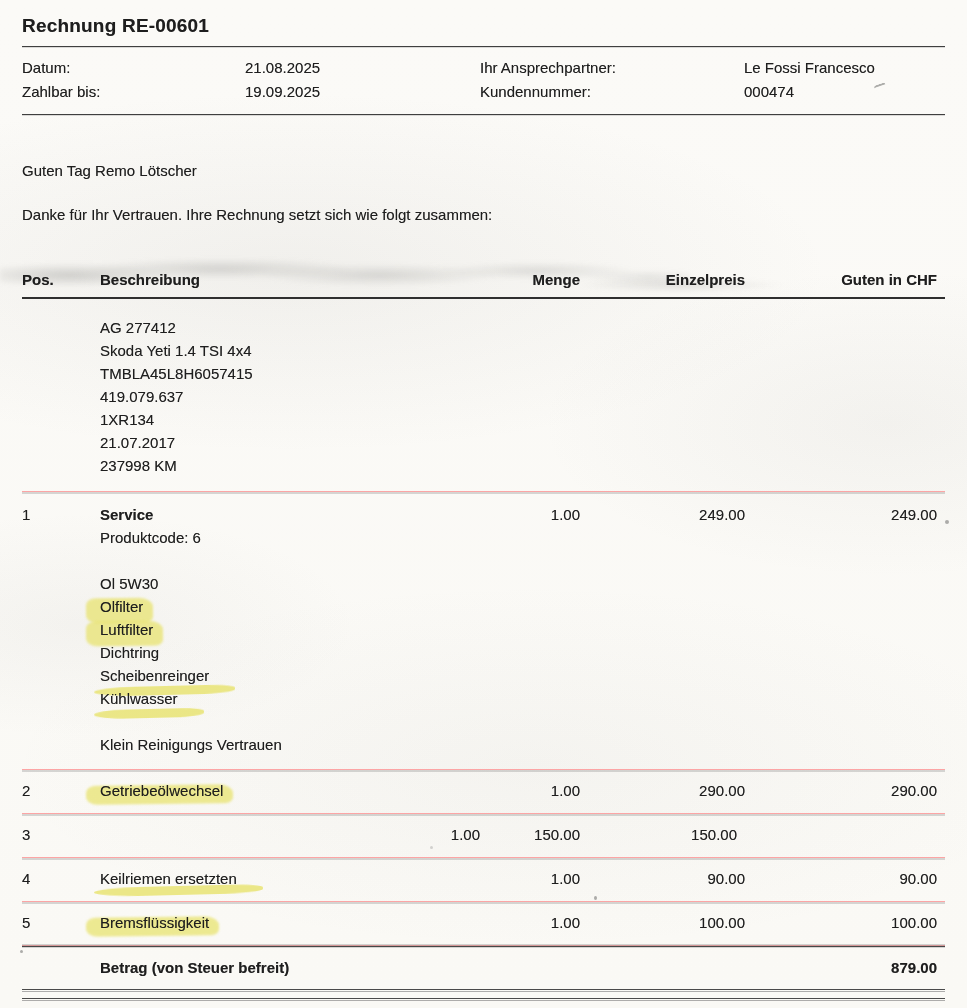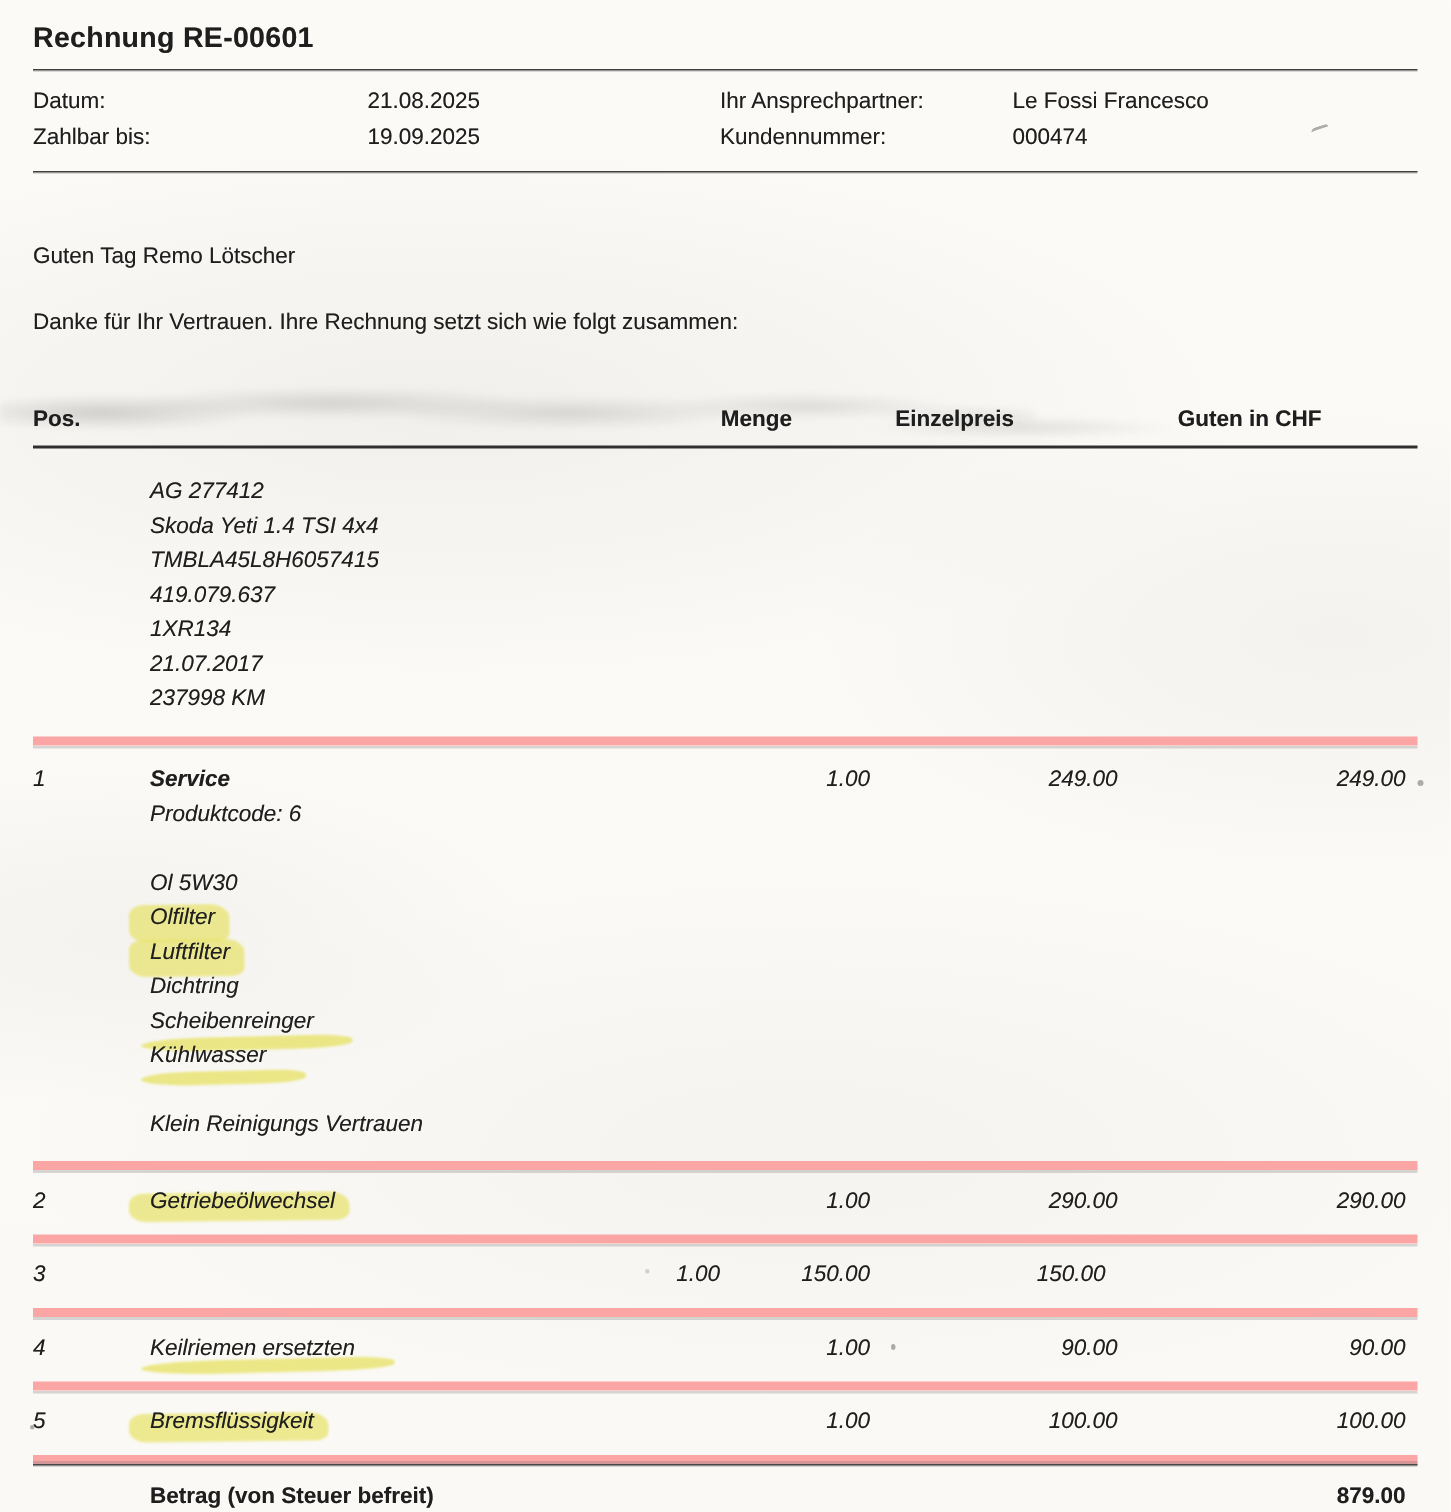--- a/index.html
+++ b/index.html
@@ -53,37 +53,37 @@
   .doc{position:absolute;left:22px;top:0;width:923px;}
   .title{font-size:19px;font-weight:700;letter-spacing:.2px;padding-top:15px;}
   .rule{height:1px;background:#3f3f3f;box-shadow:0 1px 0 rgba(120,120,120,0.25);}
   .rule.title-rule{margin-top:9px;}
   .meta{position:relative;padding:9px 0 10px 0;}
   .meta-grid{position:relative;height:48px;}
   .meta-cell{position:absolute;line-height:24px;white-space:nowrap;}
   .m-l-label{left:0;}
   .m-l-value{left:223px;}
   .m-r-label{left:458px;}
-  .m-r-value{left:653px;}
+  .m-r-value{left:722px;}
   .r1{top:0;text-align:right;} .r2{top:24px;}
 
   .greeting{margin-top:47px;}
   .intro{margin-top:27px;}
 
   
   .table{margin-top:40px;position:relative;}
   .trow{
     display:grid;
     grid-template-columns:78px 380px 100px 165px 200px;
     align-items:start;
   }
   .c-qty,.c-unit,.c-total{text-align:right;}
   .c-total{padding-right:8px;}
-  .thead{font-weight:700;padding:8px 0 9px 0;border-bottom:2px solid #2f2f2f;gap:48px;}
-  .sep{border-bottom:6px solid #fca5a5;box-shadow:0 2px 0 rgba(120,120,120,0.28);font-style:italic;}
+  .thead{font-weight:700;padding:8px 0 9px 0;border-bottom:2px solid #2f2f2f;}
+  .sep{border-bottom:1px solid #fca5a5;box-shadow:0 2px 0 rgba(120,120,120,0.28);}
   .vehicle{padding:17px 0 14px 0;line-height:23px;}
   .item1{padding:11px 0 13px 0;line-height:23px;}
   .item1 .item-title{font-weight:700;}
   .gap-line{height:23px;}
   .simple{padding:12px 0 14px 0;}
   .total-row{font-weight:700;padding:12px 0 13px 0;border-top:1px solid #474747;box-shadow:0 -2px 0 rgba(120,120,120,0.3);}
   .dbl{height:1px;background:#4a4a4a;box-shadow:0 2px 0 rgba(110,110,110,0.55);}
   .dbl.second{margin-top:8px;}
 
   
@@ -138,20 +138,21 @@
     </div>
     <div class="rule"></div>
 
     <div class="greeting">Guten Tag Remo Lötscher</div>
     <div class="intro">Danke für Ihr Vertrauen. Ihre Rechnung setzt sich wie folgt zusammen:</div>
 
     <div class="table">
 
       <div class="trow thead">
         <div class="c-pos">Pos.</div>
+        <div class="c-desc">Beschreibung</div>
         <div class="c-qty">Menge</div>
         <div class="c-unit">Einzelpreis</div>
         <div class="c-total">Guten in CHF</div>
       </div>
 
       <div class="trow vehicle sep">
         <div class="c-pos"></div>
         <div class="c-desc">
           <div>AG 277412</div>
           <div>Skoda Yeti 1.4 TSI 4x4</div>

